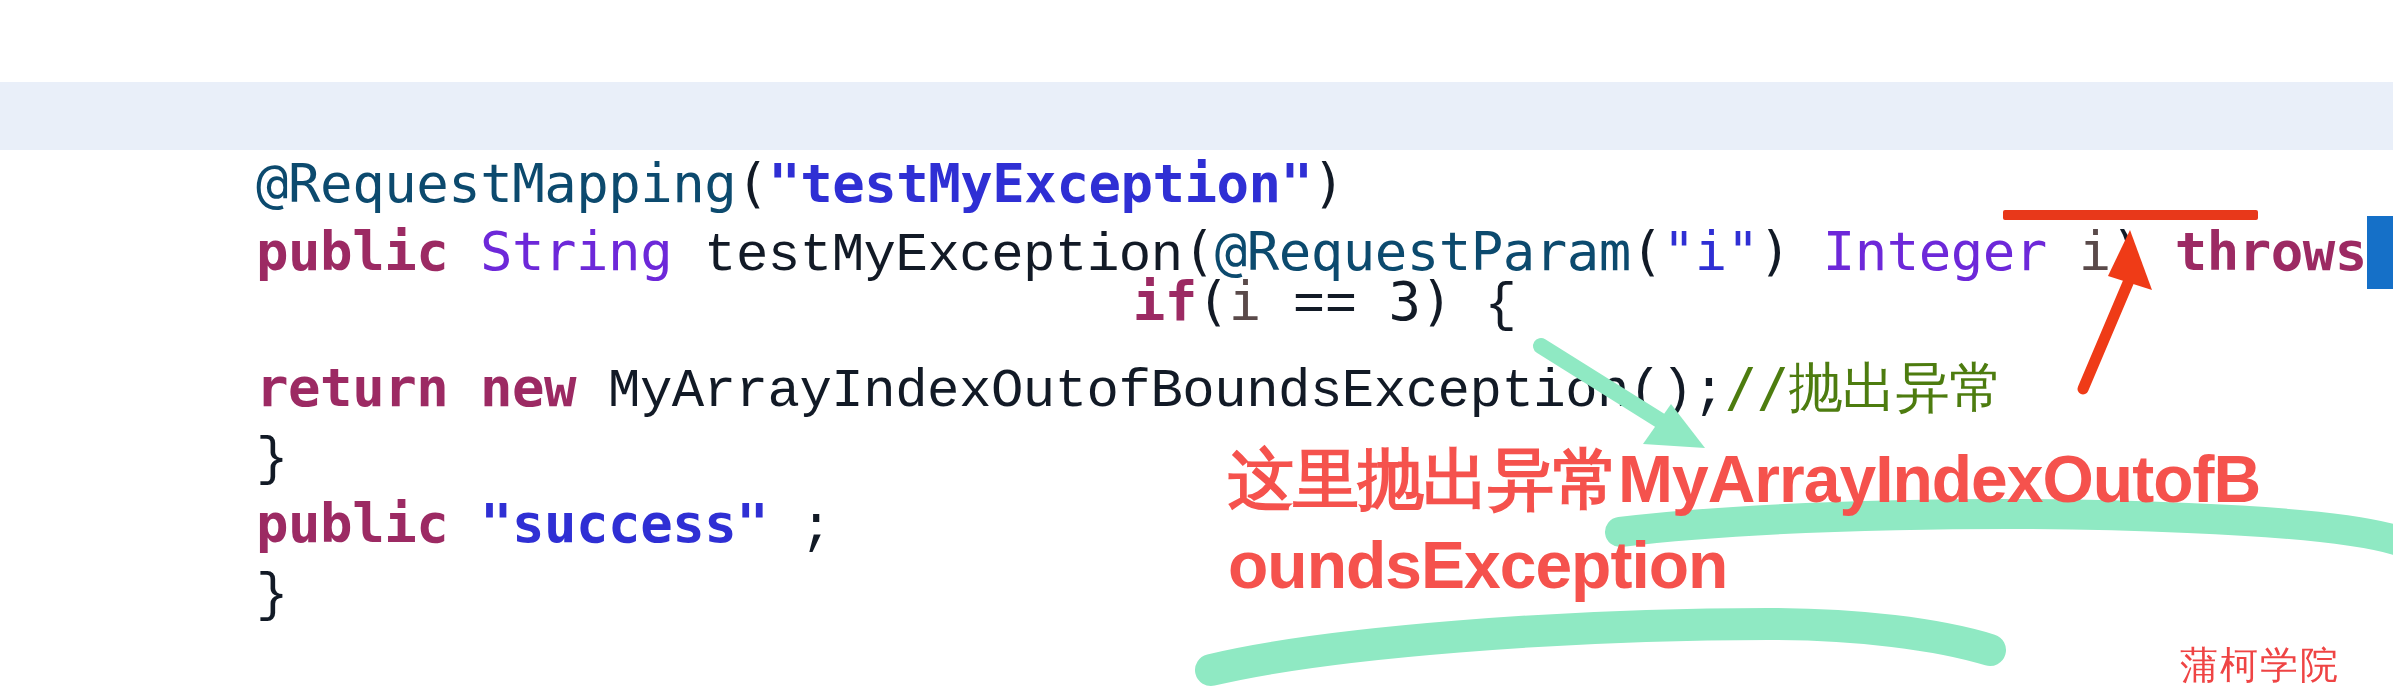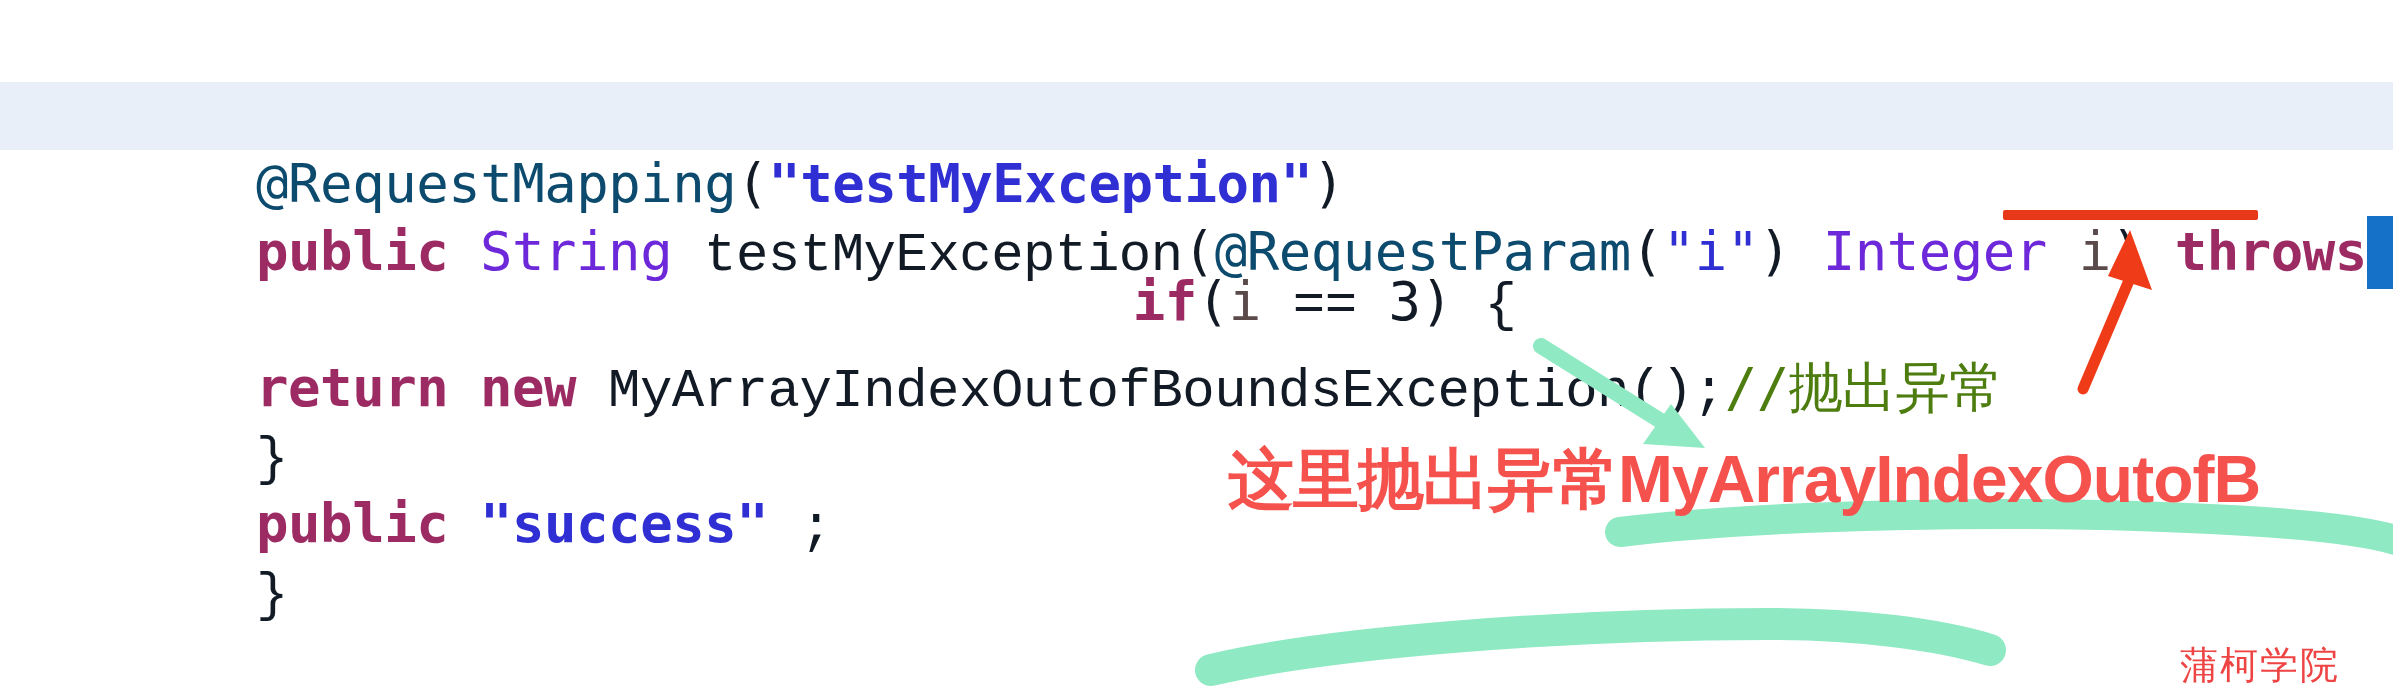--- a/index.html
+++ b/index.html
@@ -180,17 +180,18 @@
         <line x1="1533" y1="322" x2="1664" y2="404" stroke="#8fe9c3" stroke-width="16" stroke-linecap="round"></line>
         <polygon points="1697,424 1635,420 1663,380" fill="#8fe9c3"></polygon>
       </g>
 
       <path d="M 1612 508 C 1760 490 2010 486 2180 494 C 2280 498 2350 505 2388 516" stroke="#8fe9c3" stroke-width="30" fill="none" stroke-linecap="round" stroke-linejoin="round"></path>
 
       <path d="M 1203 646 C 1320 618 1560 600 1760 600 C 1850 600 1930 610 1982 626" stroke="#8fe9c3" stroke-width="32" fill="none" stroke-linecap="round" stroke-linejoin="round"></path>
     </svg>
 
     <div class="annot-text annot-line-1">这里抛出异常MyArrayIndexOutofB</div>
+    <div class="annot-text annot-line-2">oundsException</div>
   </div>
 
   <div class="watermark">蒲柯学院</div>
 
 </div>
 
 </body></html>

